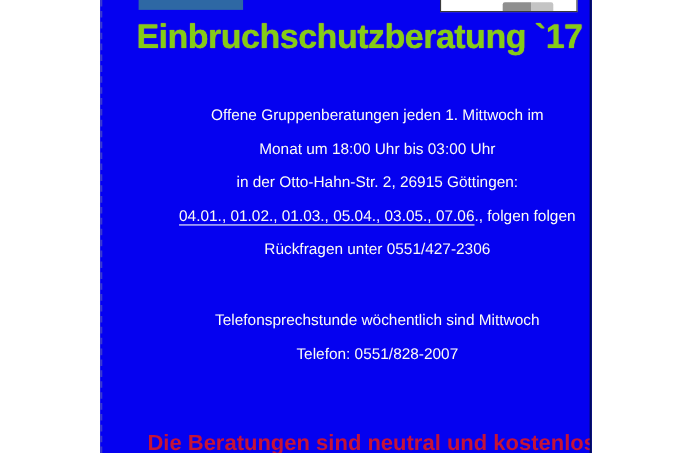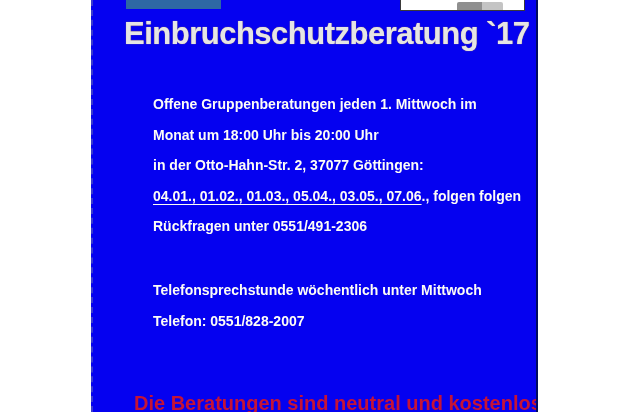--- a/index.html
+++ b/index.html
@@ -50,33 +50,34 @@
     background: linear-gradient(90deg, #8f8f8f 0 55%, #c4c4c4 55% 100%);
     border-radius: 2px 2px 0 0;
   }
   .title {
     position: absolute;
     left: 31px; top: 16px;
     width: 400px;
     font-size: 31px;
     font-weight: bold;
     letter-spacing: -0.5px;
-    color: #e5e5e5;
+    color: #84cc16;
     text-shadow: 0 0 1px #d8a93e;
     white-space: nowrap;
   }
   .body-block {
     position: absolute;
     left: 60px;
     width: 380px;
     font-size: 14px;
-    font-weight: bold;
+    font-weight: normal;
     color: #fdfdf6;
     line-height: 30.5px;
     white-space: nowrap;
+    text-align: center;
   }
   .block-1 { top: 89px; }
   .block-2 { top: 275px; }
   .dates-underlined { text-decoration: underline; text-underline-offset: 3px; margin-top: 19px; }
   .footer-note {
     position: absolute;
     left: 41px; top: 392px;
     width: 400px;
     font-size: 20px;
     font-weight: bold;
@@ -94,28 +95,28 @@
     <div class="topbar"></div>
 
     <div class="dialog-fragment">
       <div class="dialog-btn"></div>
     </div>
 
     <div class="title">Einbruchschutzberatung `17</div>
 
     <div class="body-block block-1">
       <div>Offene Gruppenberatungen jeden 1. Mittwoch im</div>
-      <div>Monat um 18:00 Uhr bis 20:00 Uhr</div>
-      <div>in der Otto-Hahn-Str. 2, 37077 Göttingen:</div>
+      <div>Monat um 18:00 Uhr bis 03:00 Uhr</div>
+      <div>in der Otto-Hahn-Str. 2, 26915 Göttingen:</div>
       <div><span class="dates-underlined">04.01., 01.02., 01.03., 05.04., 03.05., 07.06</span><span>., folgen folgen</span></div>
-      <div>Rückfragen unter 0551/491-2306</div>
+      <div>Rückfragen unter 0551/427-2306</div>
     </div>
 
     <div class="body-block block-2">
-      <div>Telefonsprechstunde wöchentlich unter Mittwoch</div>
+      <div>Telefonsprechstunde wöchentlich sind Mittwoch</div>
       <div>Telefon: 0551/828-2007</div>
     </div>
 
     <div class="footer-note">Die Beratungen sind neutral und kostenlos!!!</div>
 
   </div>
 
 </div>
 
 </body></html>

